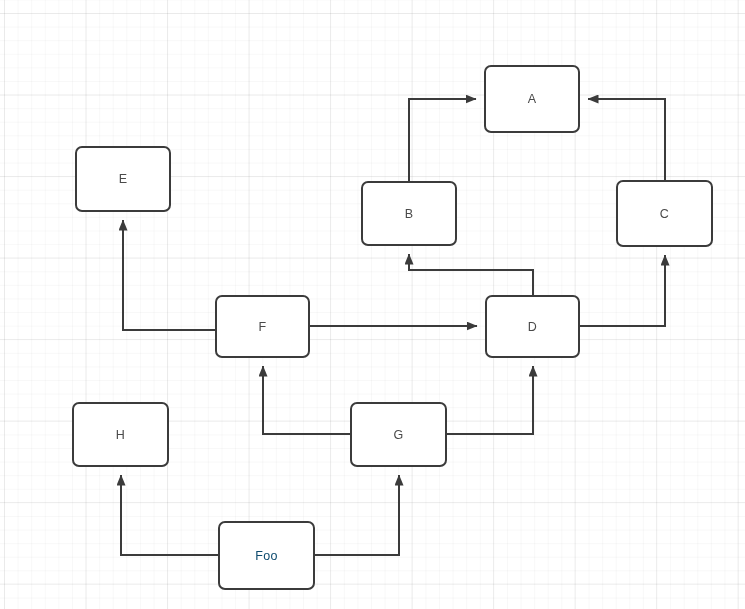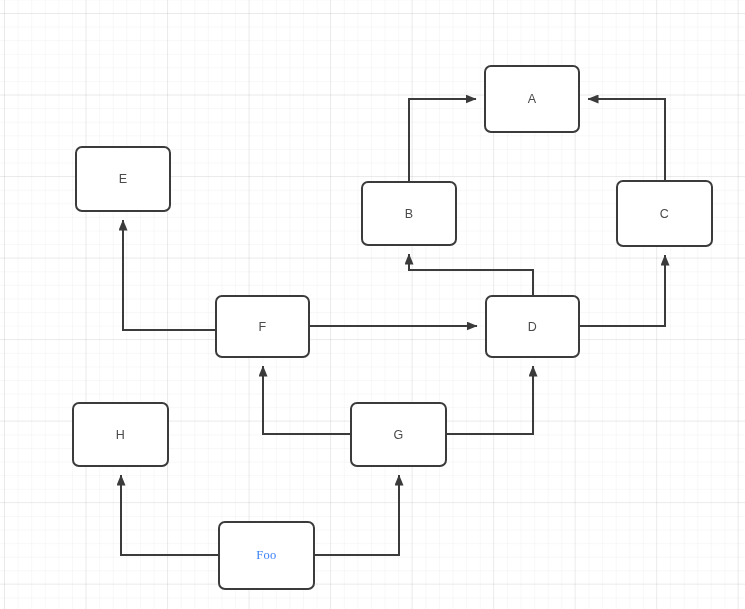--- a/index.html
+++ b/index.html
@@ -81,18 +81,18 @@
       </div>
       <div class="node" style="left: 215px; top: 295px; width: 95px; height: 63px; background: rgb(255, 255, 255); border-color: rgb(59, 59, 59); border-width: 2px; border-radius: 7px; color: rgb(74, 74, 74);">
         <span>F</span>
       </div>
       <div class="node" style="left: 350px; top: 402px; width: 97px; height: 65px; background: rgb(255, 255, 255); border-color: rgb(59, 59, 59); border-width: 2px; border-radius: 7px; color: rgb(74, 74, 74);">
         <span>G</span>
       </div>
       <div class="node" style="left: 72px; top: 402px; width: 97px; height: 65px; background: rgb(255, 255, 255); border-color: rgb(59, 59, 59); border-width: 2px; border-radius: 7px; color: rgb(74, 74, 74);">
         <span>H</span>
       </div>
-      <div class="node" style="left: 218px; top: 521px; width: 97px; height: 69px; background: rgb(255, 255, 255); border-color: rgb(59, 59, 59); border-width: 2px; border-radius: 7px; color: #3b82f6; font-family: Liberation Serif, serif;">
+      <div class="node" style="left: 218px; top: 521px; width: 97px; height: 69px; background: rgb(255, 255, 255); border-color: rgb(59, 59, 59); border-width: 2px; border-radius: 7px; color: #0c4a6e;">
         <span>Foo</span>
       </div>
     </div>
 
 </div>
 
 </body></html>

